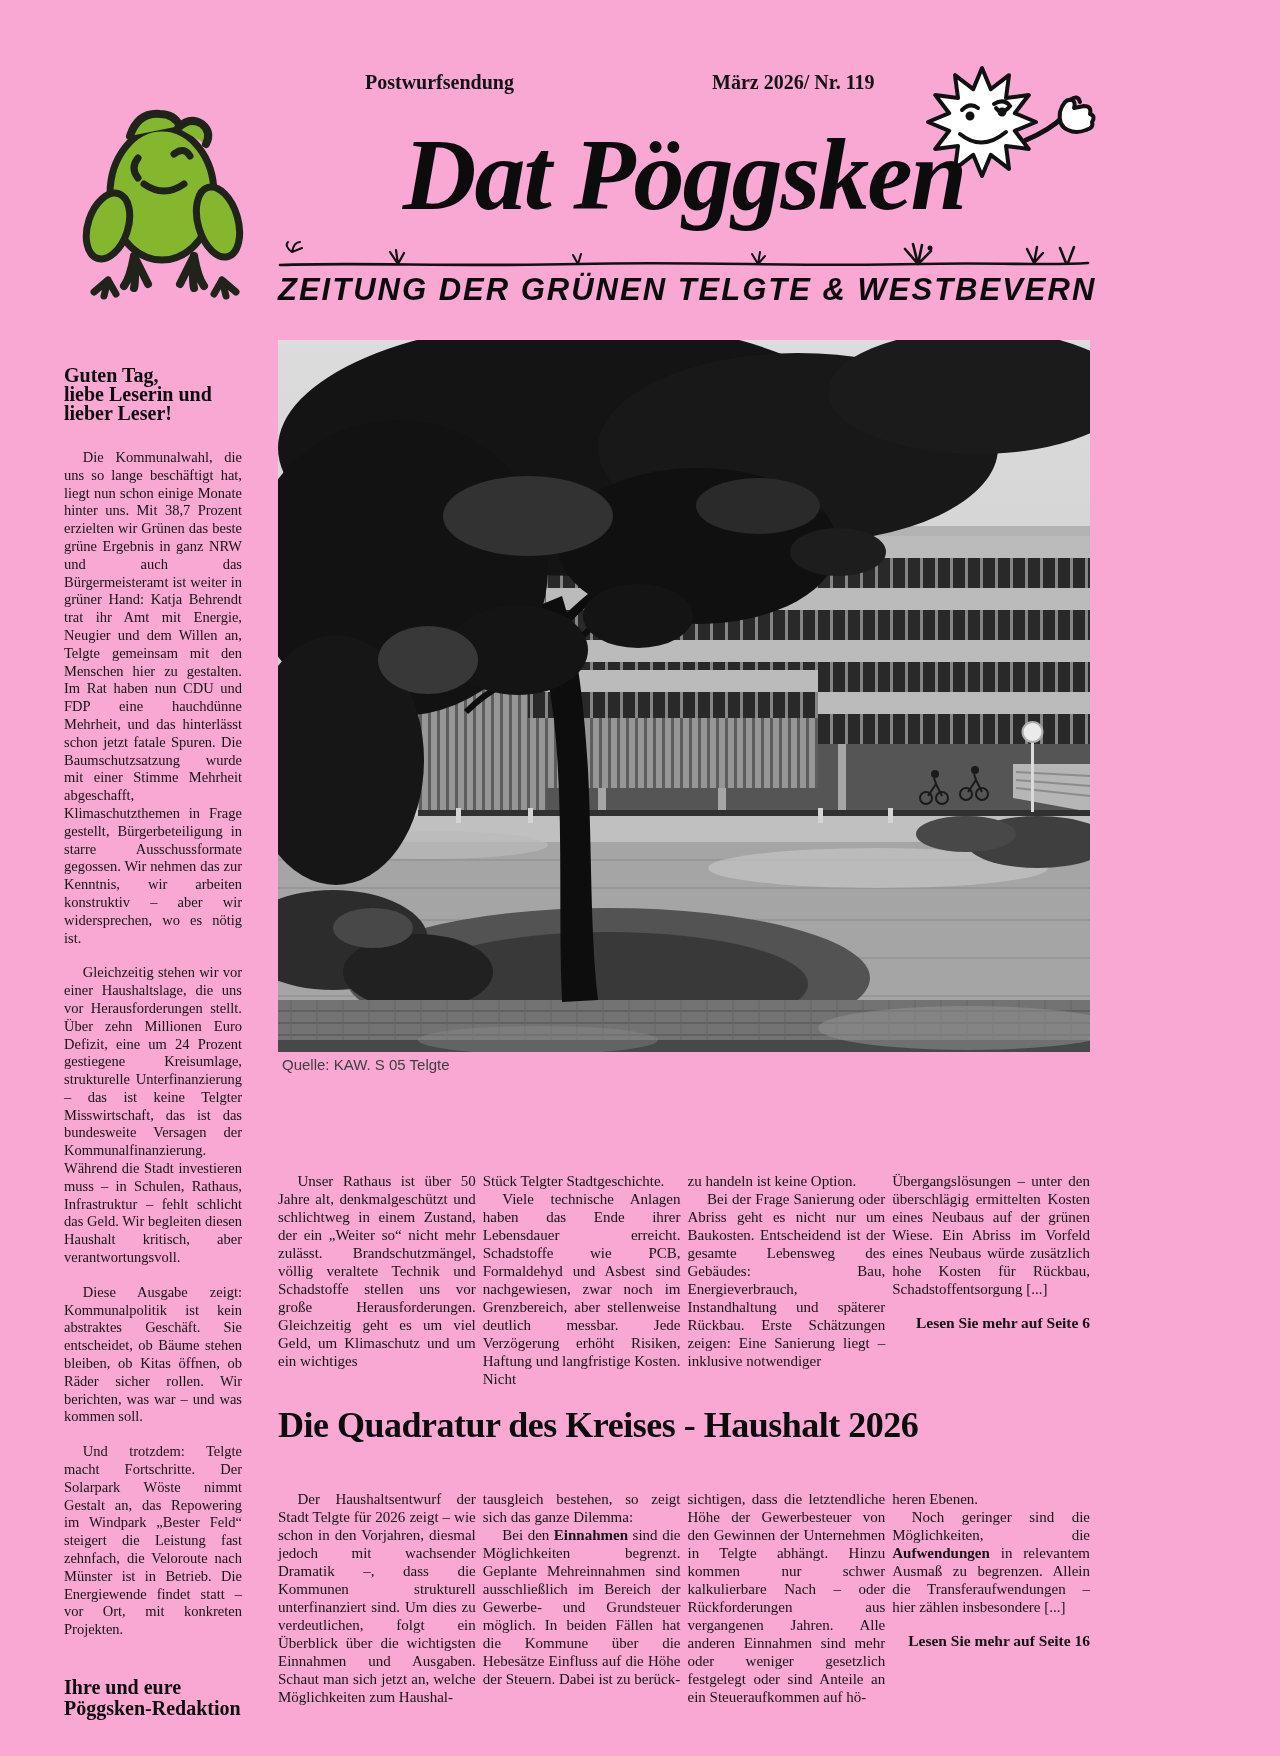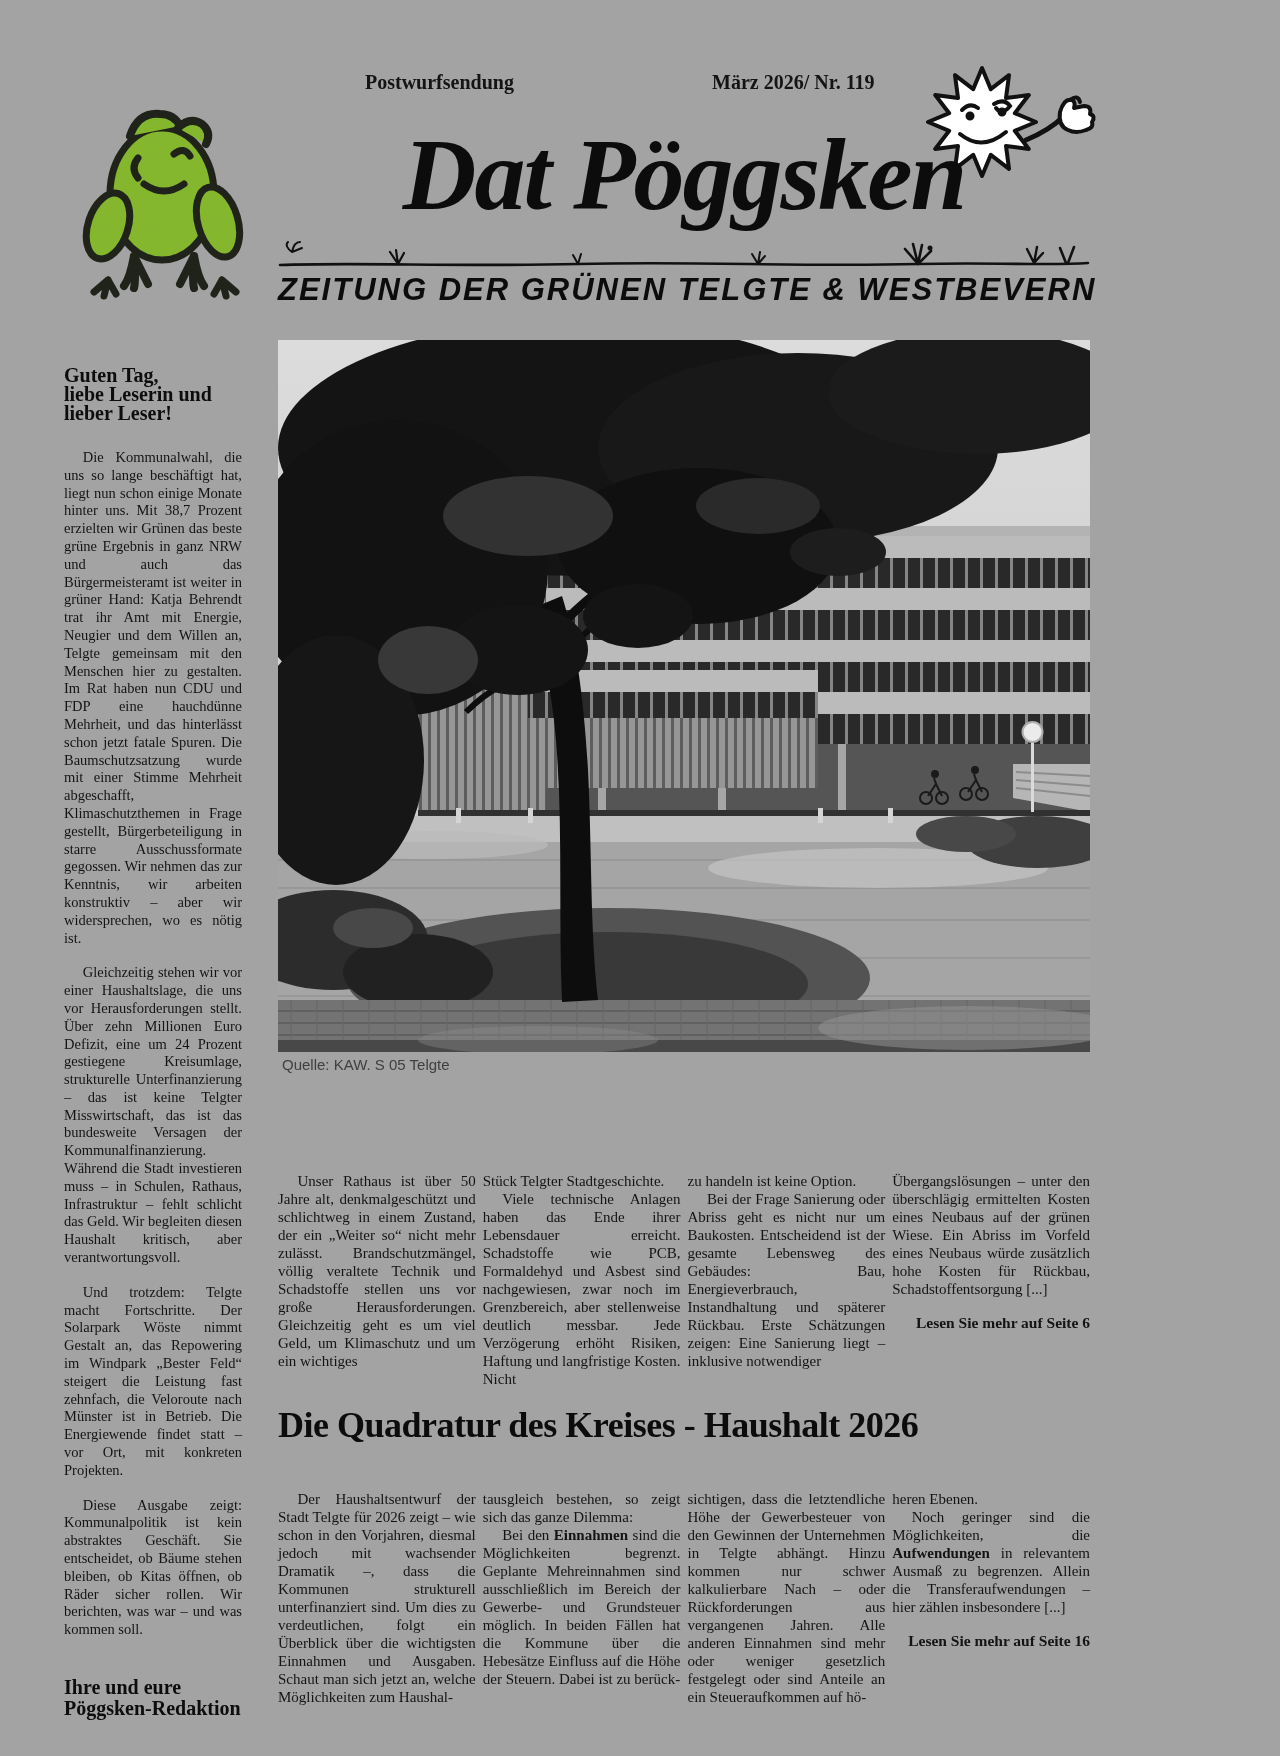--- a/index.html
+++ b/index.html
@@ -1,16 +1,16 @@
 <!DOCTYPE html>
 <html lang="de"><head>
 <meta charset="utf-8">
 <style>
   html,body{margin:0;padding:0;background:#ffffff;}
-  .page{position:relative;width:1280px;height:1756px;background:#a3a3a3;overflow:hidden;
+  .page{position:relative;width:1280px;height:1756px;background:#f9a8d4;overflow:hidden;
         font-family:"Liberation Serif","DejaVu Serif",serif;color:#141414;}
   .lbl{position:absolute;font-weight:bold;font-size:20px;white-space:nowrap;}
   .mail{left:365px;top:71px;}
   .issue{left:712px;top:71px;}
   .frog{position:absolute;left:78px;top:66px;width:174px;height:238px;}
   .sun{position:absolute;left:910px;top:60px;width:188px;height:132px;}
   .title{position:absolute;left:278px;top:121px;width:812px;text-align:center;
          font-style:italic;font-weight:bold;font-size:102px;line-height:1.05;
          letter-spacing:-2px;color:#0c0c0c;white-space:nowrap;}
   .grass{position:absolute;left:278px;top:240px;width:812px;height:34px;}
@@ -106,22 +106,22 @@
   <div class="subtitle">ZEITUNG DER GRÜNEN TELGTE &amp; WESTBEVERN</div>
 
   <div class="editorial">
     <h2>
       <span>Guten Tag,</span>
       <span>liebe Leserin und</span>
       <span>lieber Leser!</span>
     </h2>
     <p>Die Kommunalwahl, die uns so lange beschäftigt hat, liegt nun schon einige Monate hinter uns. Mit 38,7 Prozent erzielten wir Grünen das beste grüne Ergebnis in ganz NRW und auch das Bürgermeisteramt ist weiter in grüner Hand: Katja Behrendt trat ihr Amt mit Energie, Neugier und dem Willen an, Telgte gemeinsam mit den Menschen hier zu gestalten. Im Rat haben nun CDU und FDP eine hauchdünne Mehrheit, und das hinterlässt schon jetzt fatale Spuren. Die Baumschutzsatzung wurde mit einer Stimme Mehrheit abgeschafft, Klimaschutzthemen in Frage gestellt, Bürgerbeteiligung in starre Ausschussformate gegossen. Wir nehmen das zur Kenntnis, wir arbeiten konstruktiv – aber wir widersprechen, wo es nötig ist.</p>
     <p>Gleichzeitig stehen wir vor einer Haushaltslage, die uns vor Herausforderungen stellt. Über zehn Millionen Euro Defizit, eine um 24 Prozent gestiegene Kreisumlage, strukturelle Unterfinanzierung – das ist keine Telgter Misswirtschaft, das ist das bundesweite Versagen der Kommunalfinanzierung. Während die Stadt investieren muss – in Schulen, Rathaus, Infrastruktur – fehlt schlicht das Geld. Wir begleiten diesen Haushalt kritisch, aber verantwortungsvoll.</p>
+    <p>Diese Ausgabe zeigt: Kommunalpolitik ist kein abstraktes Geschäft. Sie entscheidet, ob Bäume stehen bleiben, ob Kitas öffnen, ob Räder sicher rollen. Wir berichten, was war – und was kommen soll.</p>
     <p>Und trotzdem: Telgte macht Fortschritte. Der Solarpark Wöste nimmt Gestalt an, das Repowering im Windpark „Bester Feld“ steigert die Leistung fast zehnfach, die Veloroute nach Münster ist in Betrieb. Die Energiewende findet statt – vor Ort, mit konkreten Projekten.</p>
-    <p>Diese Ausgabe zeigt: Kommunalpolitik ist kein abstraktes Geschäft. Sie entscheidet, ob Bäume stehen bleiben, ob Kitas öffnen, ob Räder sicher rollen. Wir berichten, was war – und was kommen soll.</p>
     <div class="signoff">
       <span>Ihre und eure</span>
       <span>Pöggsken-Redaktion</span>
     </div>
   </div>
 
   <div class="photo">
     <svg width="812" height="712" viewBox="0 0 812 712">
       <defs>
         <linearGradient id="sky" x1="0" y1="0" x2="0" y2="1">

